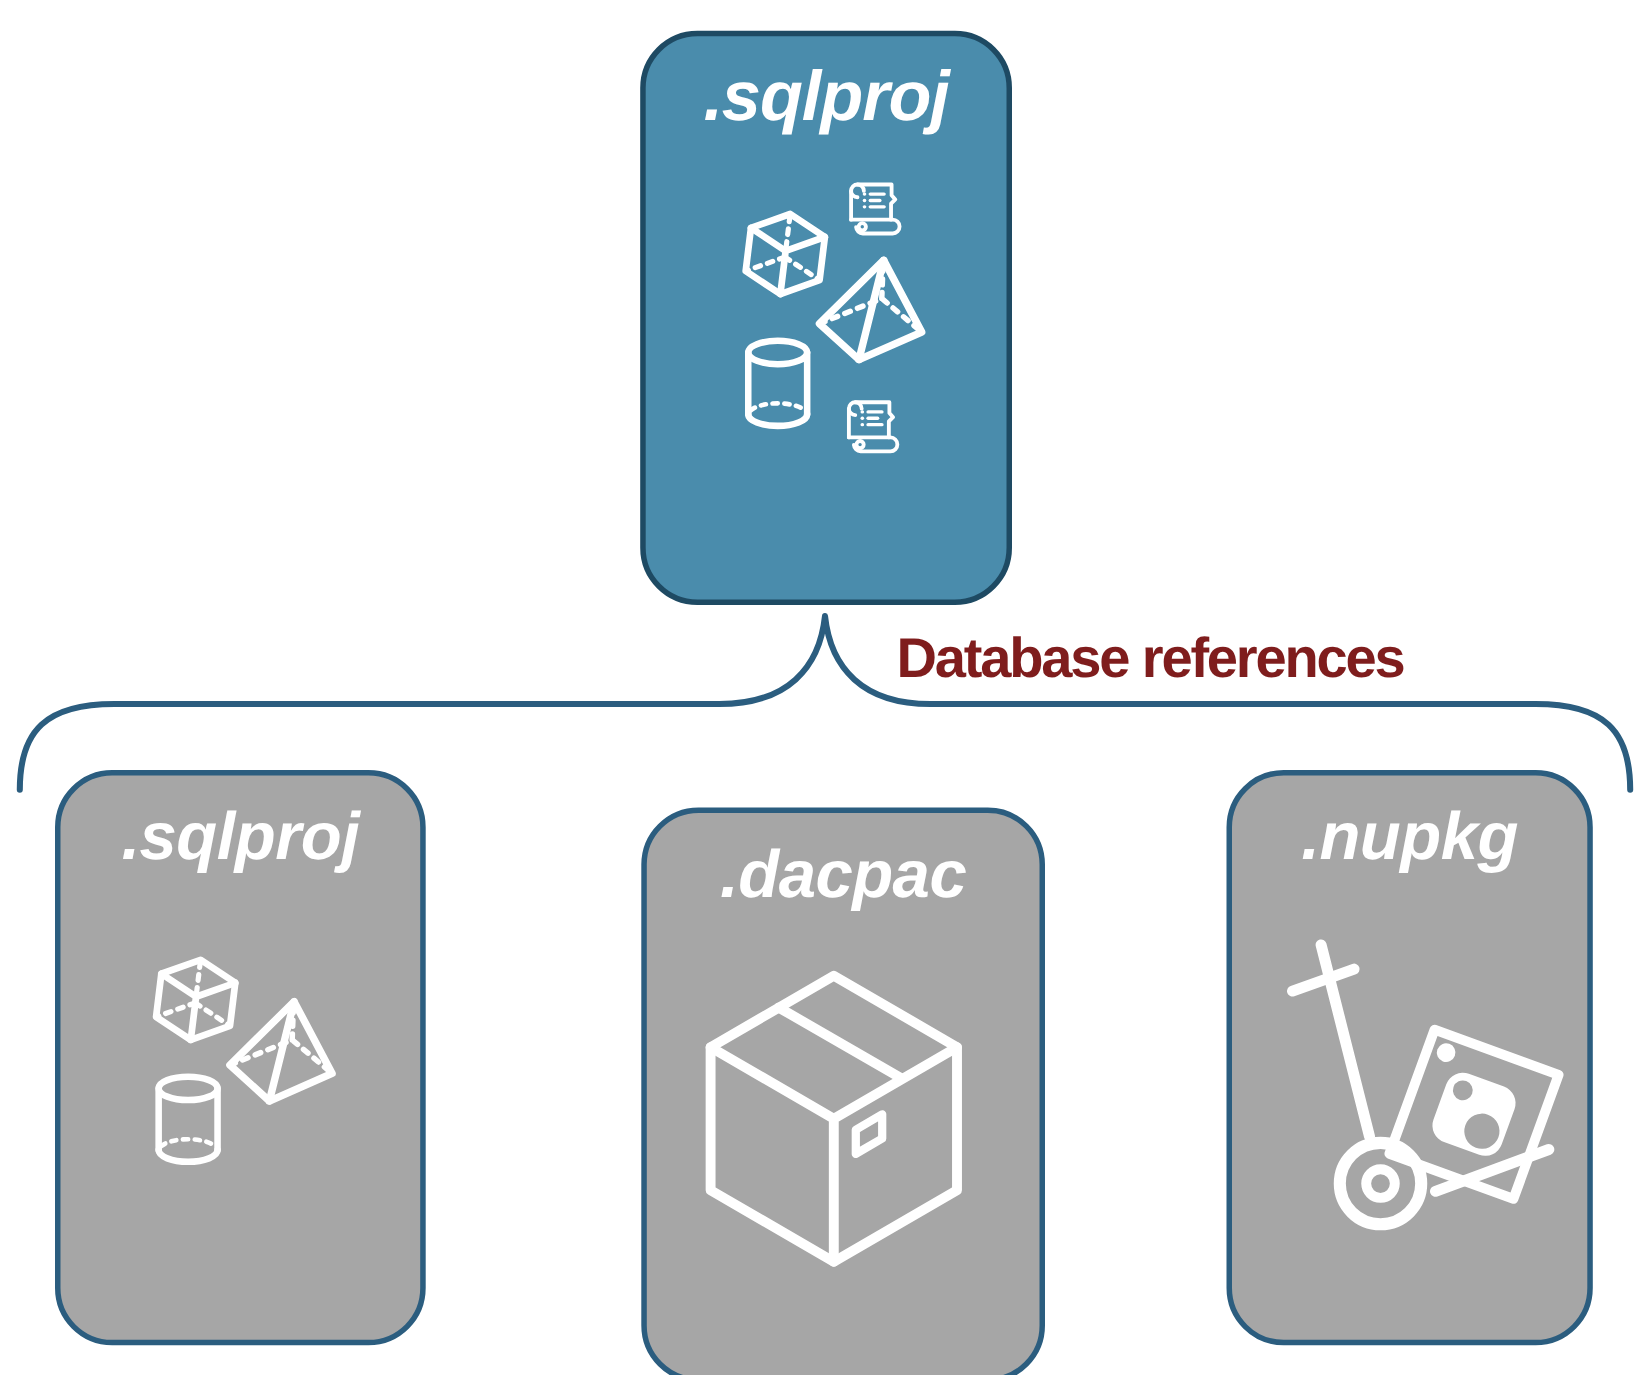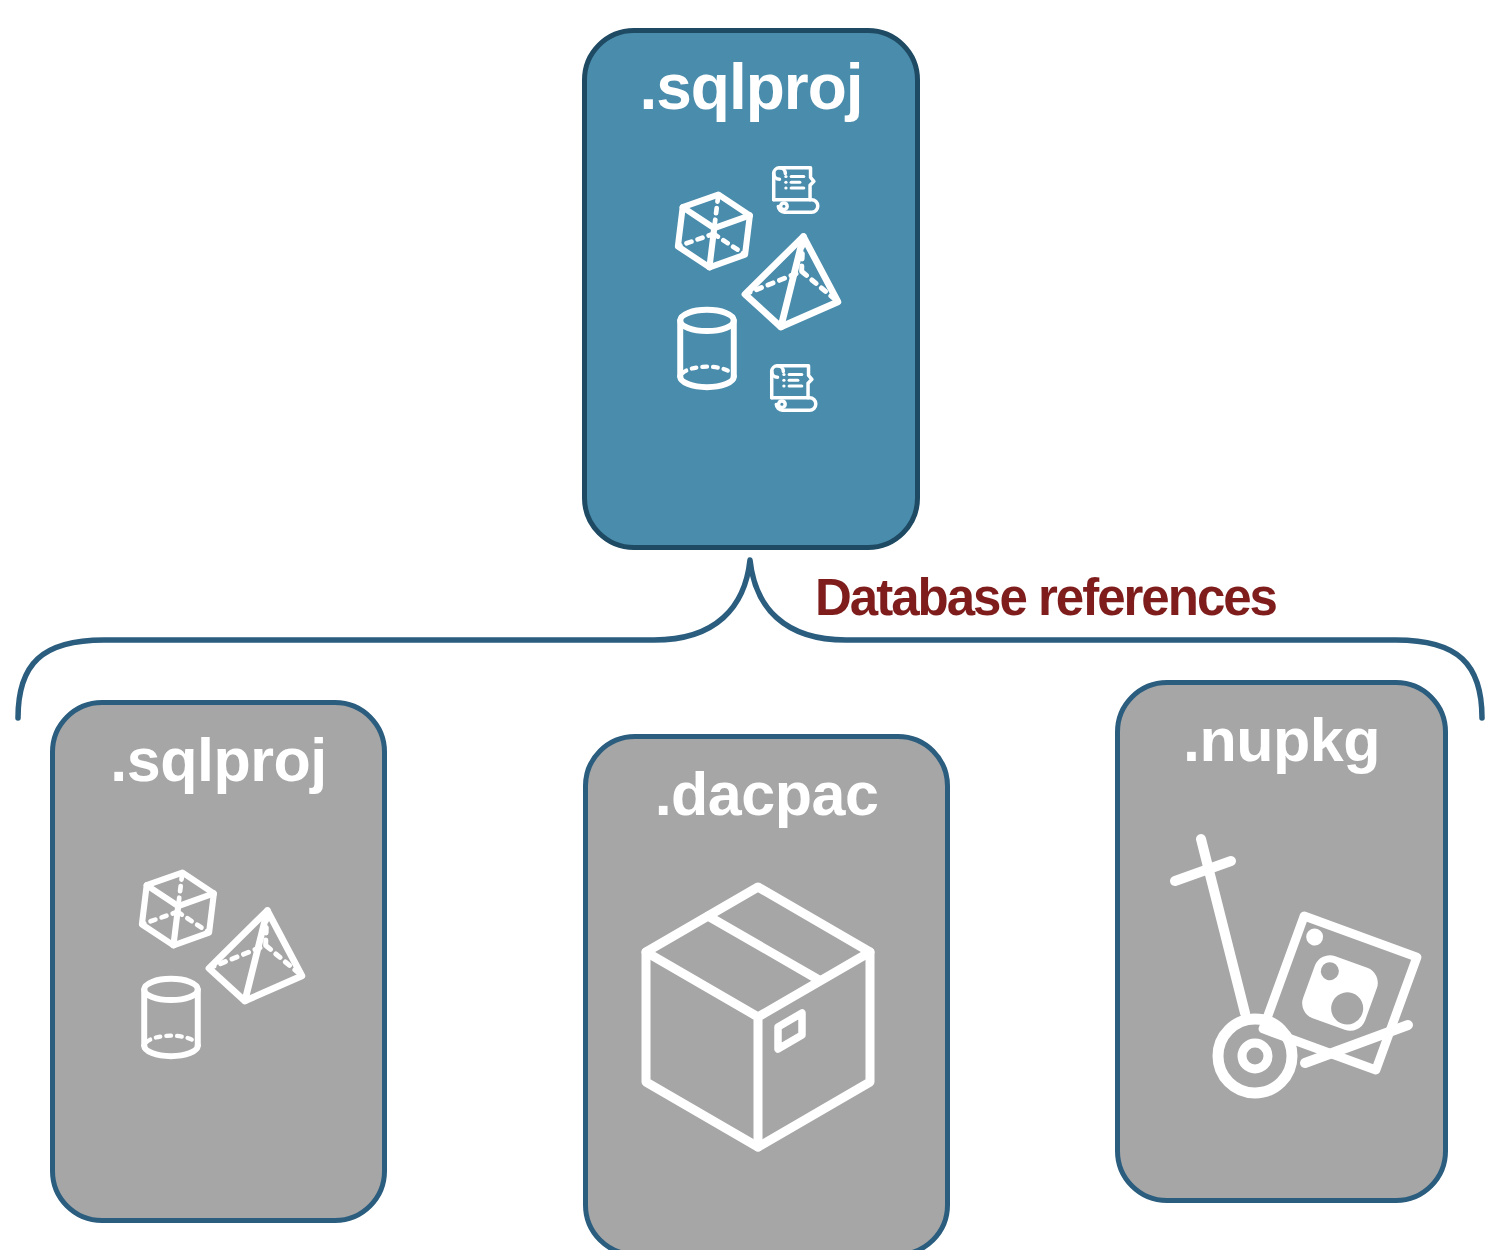--- a/index.html
+++ b/index.html
@@ -5,21 +5,21 @@
   html,body{margin:0;padding:0;background:#ffffff;}
   .canvas{
     position:relative;width:1500px;height:1250px;background:#ffffff;
     font-family:"Liberation Sans", sans-serif;overflow:hidden;
   }
   .card{position:absolute;box-sizing:border-box;border-radius:52px;}
   .root-card{background:#4a8cac;border:5px solid #1e4a63;}
   .child-card{background:#a6a6a6;border:5px solid #2b5d7f;}
   .card-label{
     position:absolute;left:0;right:0;text-align:center;
-    font-weight:bold;color:#ffffff;line-height:1;white-space:nowrap;
+    font-weight:bold;color:#ffffff;line-height:1;white-space:nowrap;font-style:italic;
   }
   .root-label{top:22px;font-size:64px;letter-spacing:-1px;}
   .child-label{top:25px;font-size:61px;letter-spacing:-0.5px;}
   .icons{position:absolute;left:0;top:0;}
   .connector-svg{position:absolute;left:0;top:0;pointer-events:none;}
   .edge-label{
     position:absolute;left:815px;top:572px;font-size:51px;font-weight:bold;
     letter-spacing:-2px;color:#7f1d1d;line-height:1;white-space:nowrap;
   }
   .defs-store{position:absolute;width:0;height:0;overflow:hidden;}
@@ -123,20 +123,20 @@
     </svg>
   </div>
 
   <div class="card child-card" style="left:583px;top:700px;width:367px;height:523px;margin-top:34px;">
     <div class="card-label child-label">.dacpac</div>
     <svg class="icons" width="327" height="513" viewBox="0 0 327 513">
       <use href="#sym-package" x="50" y="138" width="240" height="280"></use>
     </svg>
   </div>
 
-  <div class="card child-card" style="left:1115px;top:680px;width:333px;height:523px;">
+  <div class="card child-card" style="left:1115px;top:700px;width:333px;height:523px;">
     <div class="card-label child-label">.nupkg</div>
     <svg class="icons" width="323" height="513" viewBox="0 0 323 513">
       <use href="#sym-handtruck" x="45" y="148" width="270" height="290"></use>
     </svg>
   </div>
 
 </div>
 
 </body></html>

